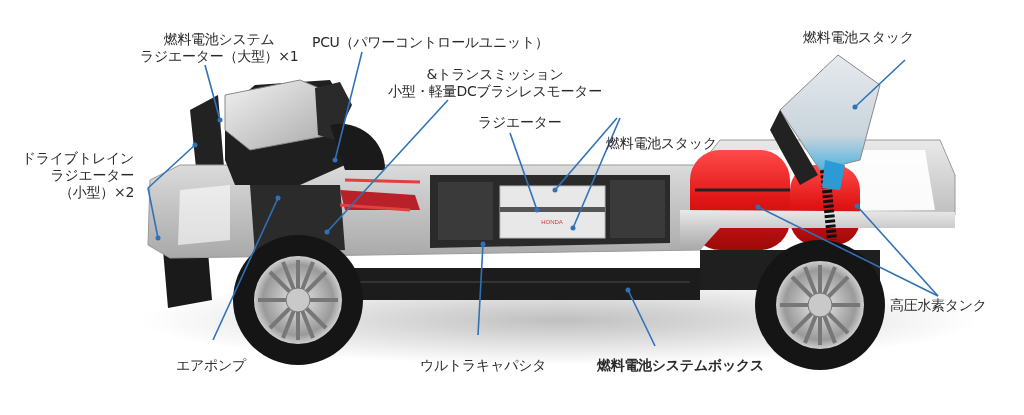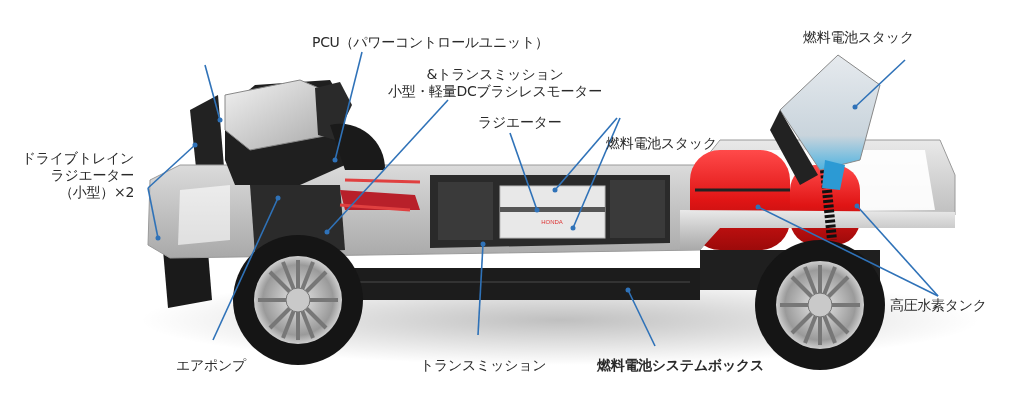--- a/index.html
+++ b/index.html
@@ -149,20 +149,24 @@
       <circle cx="855" cy="107" r="2.5"></circle>
         <circle cx="278" cy="198" r="2.5"></circle>
       <circle cx="483" cy="244" r="2.5"></circle>
         <circle cx="628" cy="290" r="2.5"></circle>
       <circle cx="758" cy="207" r="2.5"></circle>
         <circle cx="857" cy="206" r="2.5"></circle>
     </g>
   </svg>
 
   
+  <div class="lbl center" style="left:140px; top:31px;">
+    <span>燃料電池システム</span>
+    <span>ラジエーター（大型）×1</span>
+  </div>
 
   <div class="lbl" style="left:312px; top:34px;">PCU（パワーコントロールユニット）</div>
 
   <div class="lbl center" style="left:388px; top:66px;">
     <span>&amp;トランスミッション</span>
     <span>小型・軽量DCブラシレスモーター</span>
   </div>
 
   <div class="lbl" style="left:478px; top:114px;">ラジエーター</div>
 
@@ -171,18 +175,18 @@
   <div class="lbl" style="left:803px; top:29px;">燃料電池スタック</div>
 
   <div class="lbl right" style="left:16px; top:150px; width:118px;">
     <span>ドライブトレイン</span>
     <span>ラジエーター</span>
     <span>（小型）×2</span>
   </div>
 
   <div class="lbl" style="left:137px; top:357px;margin-left:39px;">エアポンプ</div>
 
-  <div class="lbl" style="left:420px; top:357px;">トランスミッション</div>
+  <div class="lbl" style="left:420px; top:357px;">ウルトラキャパシタ</div>
 
   <div class="lbl" style="left:597px; top:357px;font-weight:bold;">燃料電池システムボックス</div>
 
   <div class="lbl" style="left:890px; top:297px;">高圧水素タンク</div>
 </div>
 
 </body></html>

